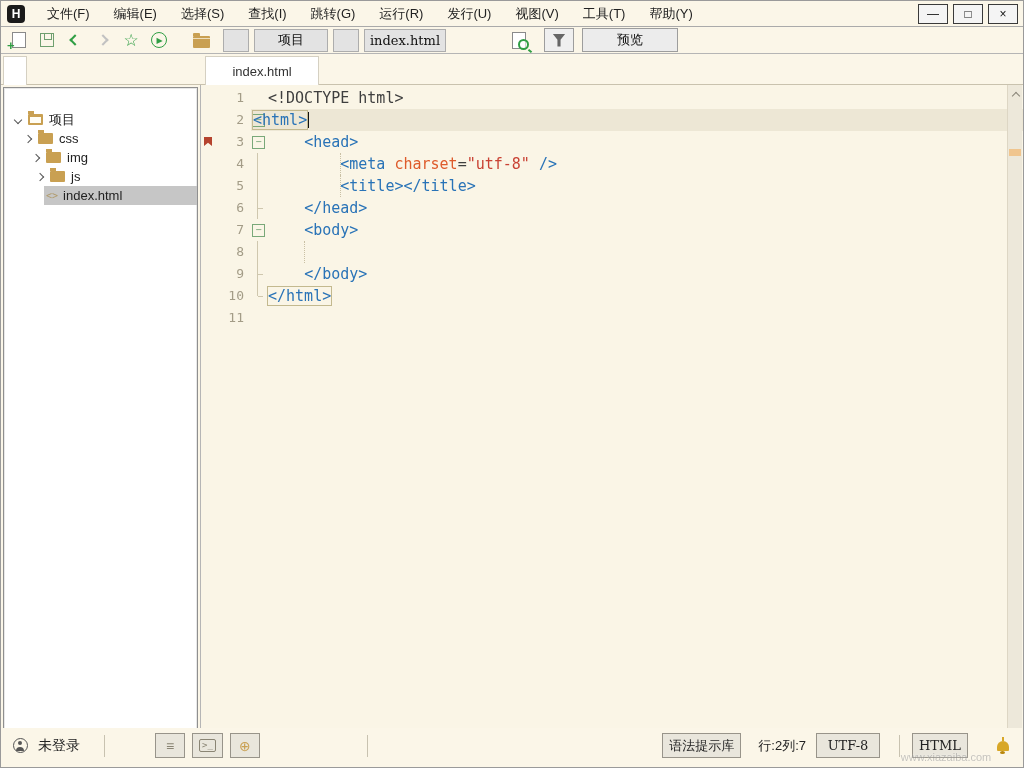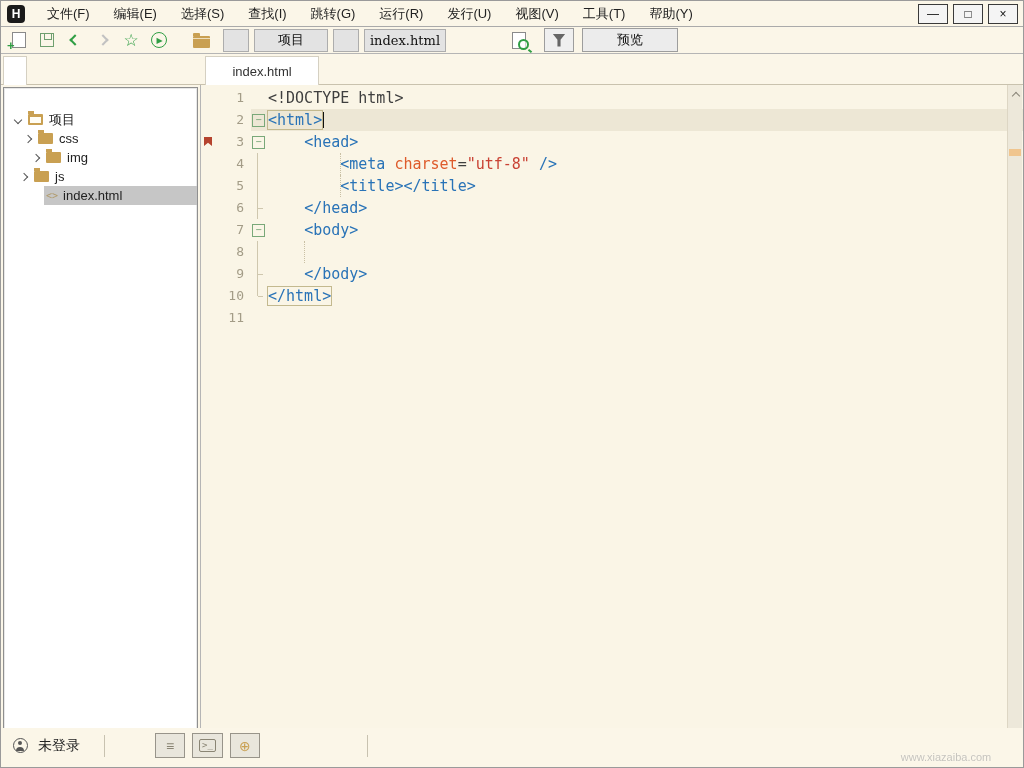--- a/index.html
+++ b/index.html
@@ -78,21 +78,21 @@
 
   
   .editor{position:absolute;left:199px;top:84px;right:0;bottom:35px;background:var(--editor_bg);border-left:1px solid #b5b5b5;overflow:hidden;}
   .rows{padding-top:2px;}
   .row{display:flex;height:22px;line-height:22px;font-family:"DejaVu Sans Mono",monospace;font-size:15px;}
   .bm{width:14px;flex:0 0 auto;position:relative;}
   .bm.has::before{content:"";position:absolute;left:3px;top:6px;width:8px;height:9px;background:var(--bookmark_red);
     clip-path:polygon(0 0,100% 0,100% 100%,50% 65%,0 100%);}
   .num{width:36px;flex:0 0 auto;text-align:right;padding-right:7px;color:var(--line_num);font-size:13px;}
   .wrap{display:flex;flex:1;}
-  .wrap.hl{background:var(--hl);}
+  .wrap.hl{background:var(--hl);flex-direction:column;}
   .fold{width:15px;flex:0 0 auto;position:relative;}
   .fold.minus::before{content:"\2212";position:absolute;left:1px;top:5px;width:11px;height:11px;border:1px solid var(--fold_green);
     color:var(--fold_green);font-size:10px;line-height:9px;text-align:center;background:inherit;}
   .fold.line::before{content:"";position:absolute;left:6px;top:0;bottom:0;border-left:1px solid var(--guide);}
   .fold.tick::before{content:"";position:absolute;left:6px;top:0;bottom:0;border-left:1px solid var(--guide);}
   .fold.tick::after{content:"";position:absolute;left:7px;top:11px;width:5px;border-top:1px solid var(--guide);}
   .fold.end::before{content:"";position:absolute;left:6px;top:0;height:11px;border-left:1px solid var(--guide);}
   .fold.end::after{content:"";position:absolute;left:7px;top:11px;width:5px;border-top:1px solid var(--guide);}
   .codeln{white-space:pre;position:relative;padding-left:2px;color:var(--plain_code);}
   .tok.plain{color:var(--plain_code);}
@@ -220,21 +220,21 @@
       </div>
       <div class="trow" style="padding-left: 24px;">
         <span class="chevcol">
           <i class="tchev right"></i>
         </span>
         <span class="twrap">
           <span class="ticon-folder"></span>
           <span>img</span>
         </span>
       </div>
-      <div class="trow" style="padding-left: 12px;">
+      <div class="trow" style="padding-left: 28px;">
         <span class="chevcol">
           <i class="tchev right"></i>
         </span>
         <span class="twrap">
           <span class="ticon-folder"></span>
           <span>js</span>
         </span>
       </div>
       <div class="trow" style="padding-left: 24px;">
         <span class="chevcol"></span>
@@ -351,19 +351,27 @@
     <span class="sbtn" style="margin-left:38px;">
         <span class="ic-outline">≡</span>
       </span>
     <span class="sbtn">
         <span class="ic-term">&gt;_</span>
       </span>
     <span class="sbtn">
         <span class="ic-web">⊕</span>
       </span>
     <span class="ssep" style="margin-left:100px;"></span>
+    <div class="sright">
+      <span class="sbtn wide">语法提示库</span>
+      <span class="pos-label">行:2列:7</span>
+      <span class="sbtn wide mono-btn" style="min-width:64px;">UTF-8</span>
+      <span class="ssep"></span>
+      <span class="sbtn wide mono-btn" style="min-width:56px;">HTML</span>
+      <span class="bell"></span>
+    </div>
   </div>
 
   <div class="watermark">
     <div class="wm-url">www.xiazaiba.com</div>
   </div>
 
 </div>
 
 </body></html>

